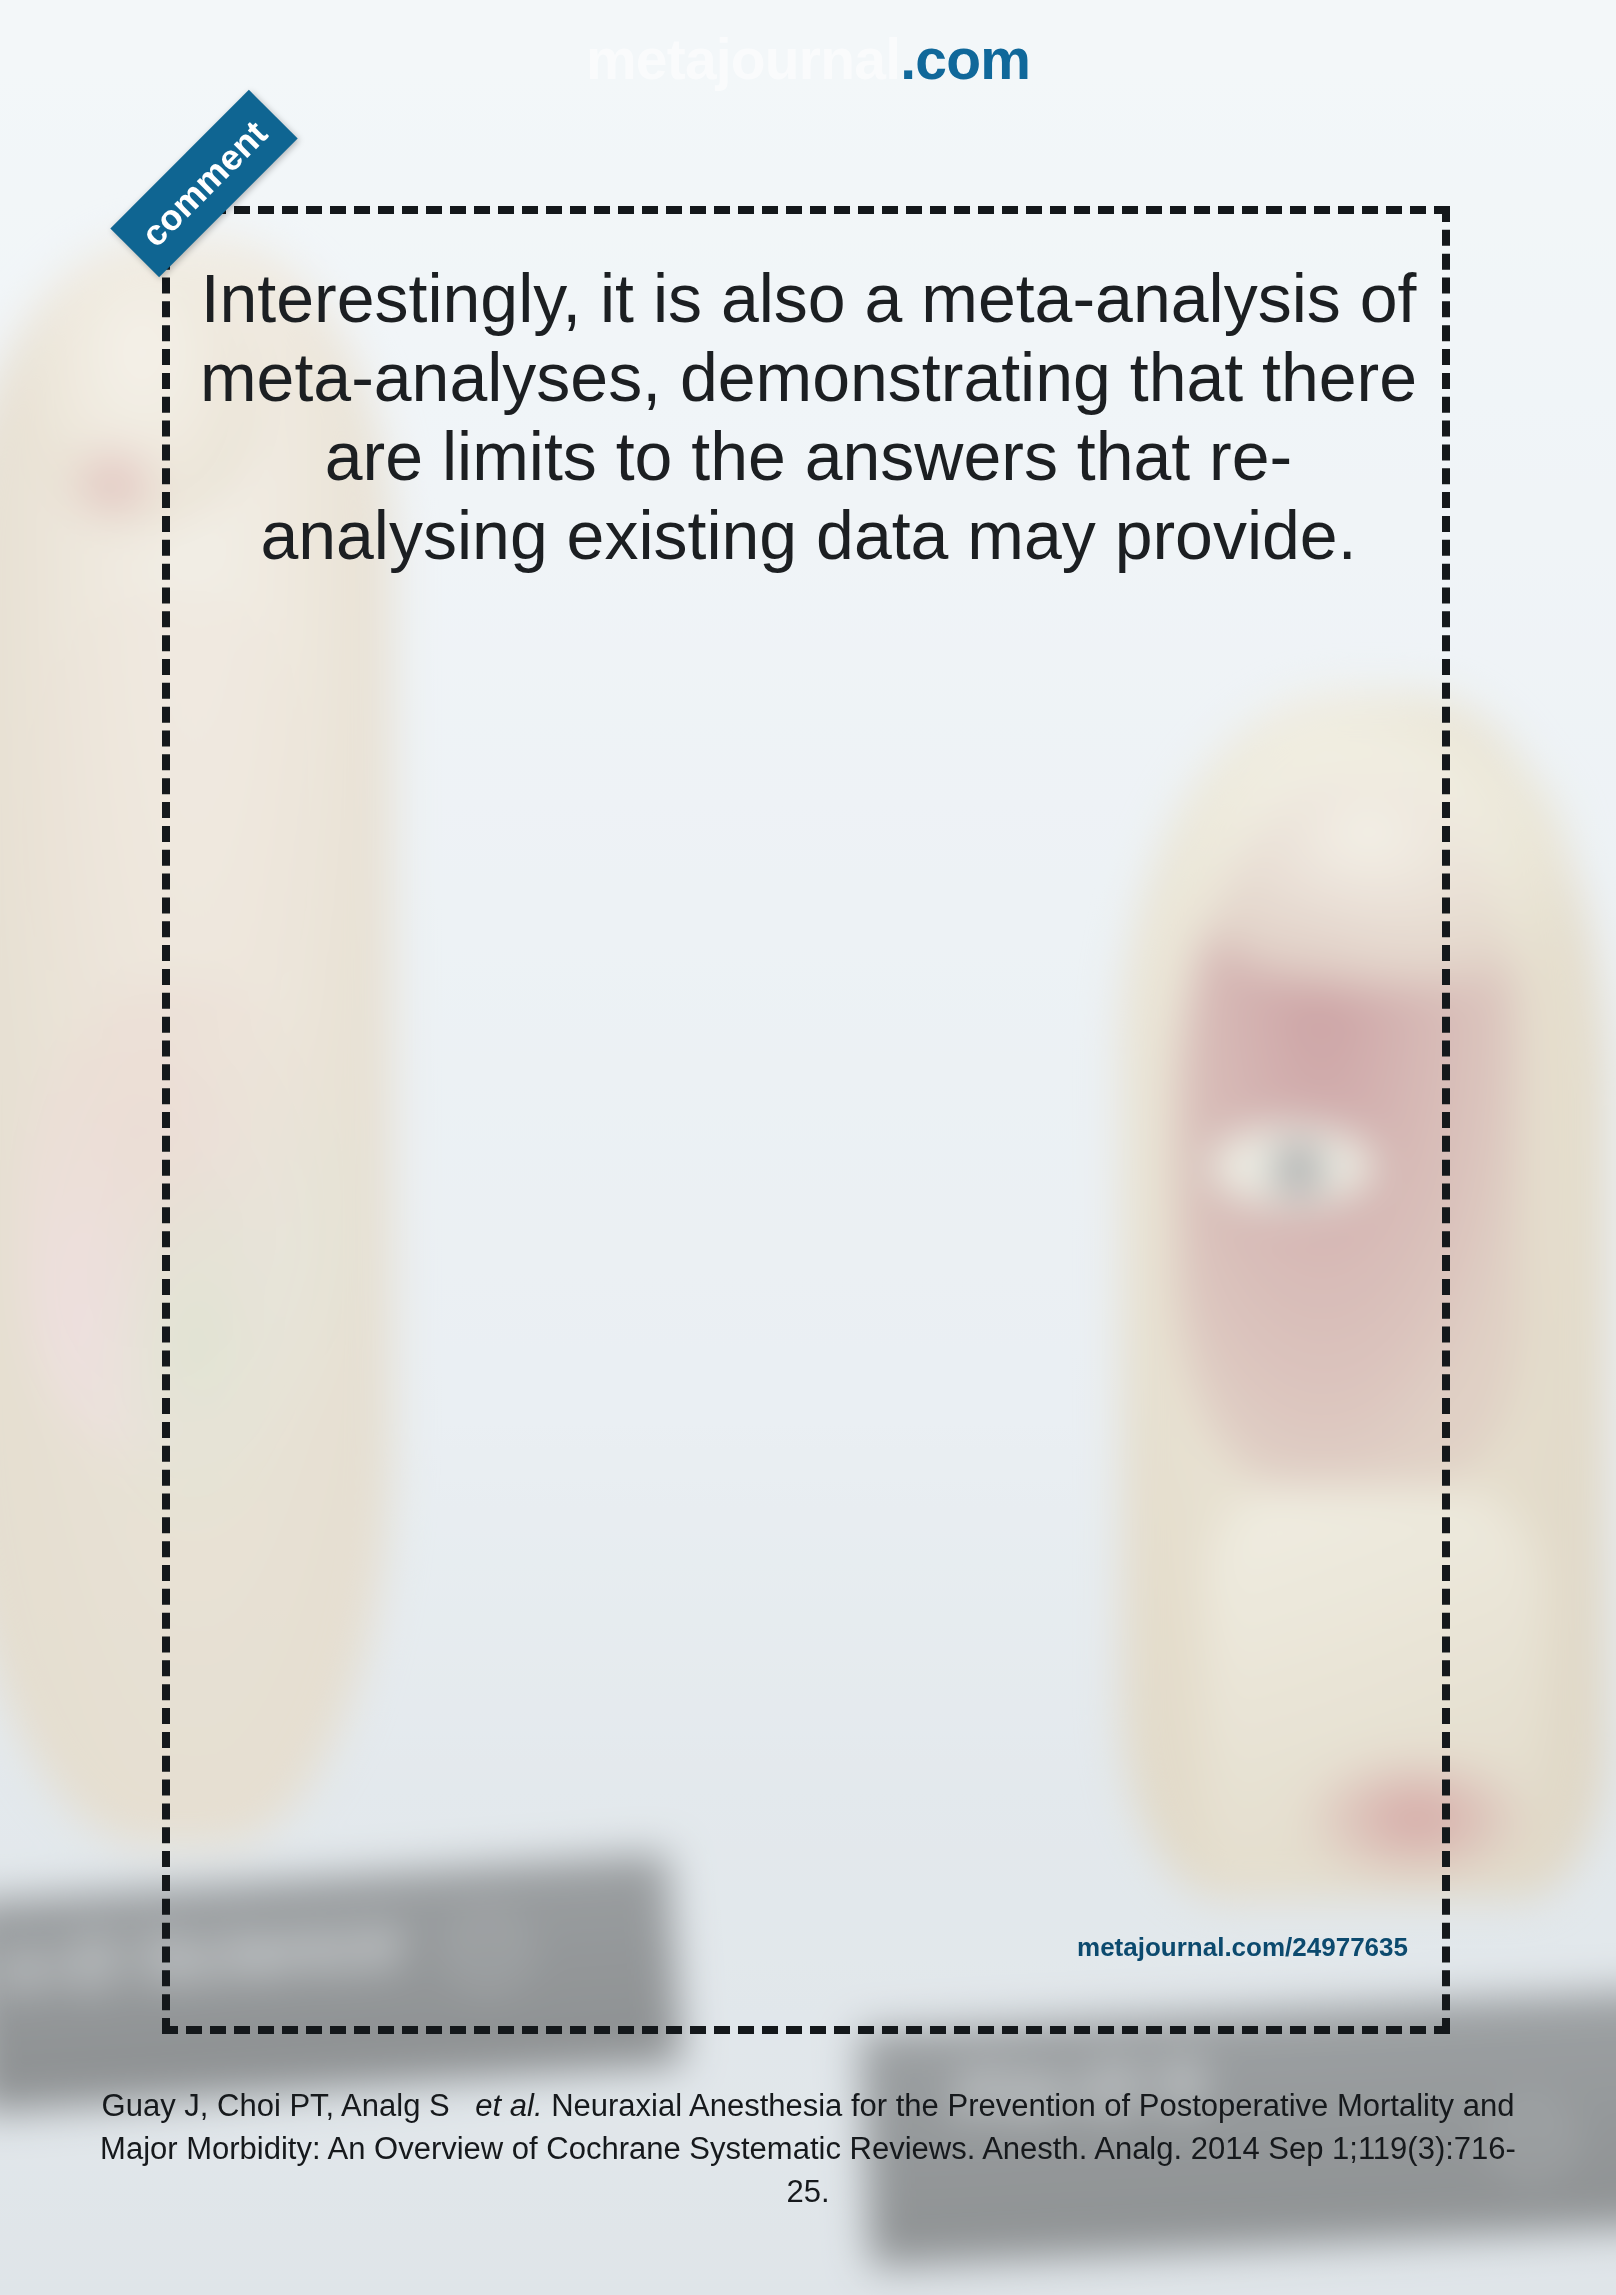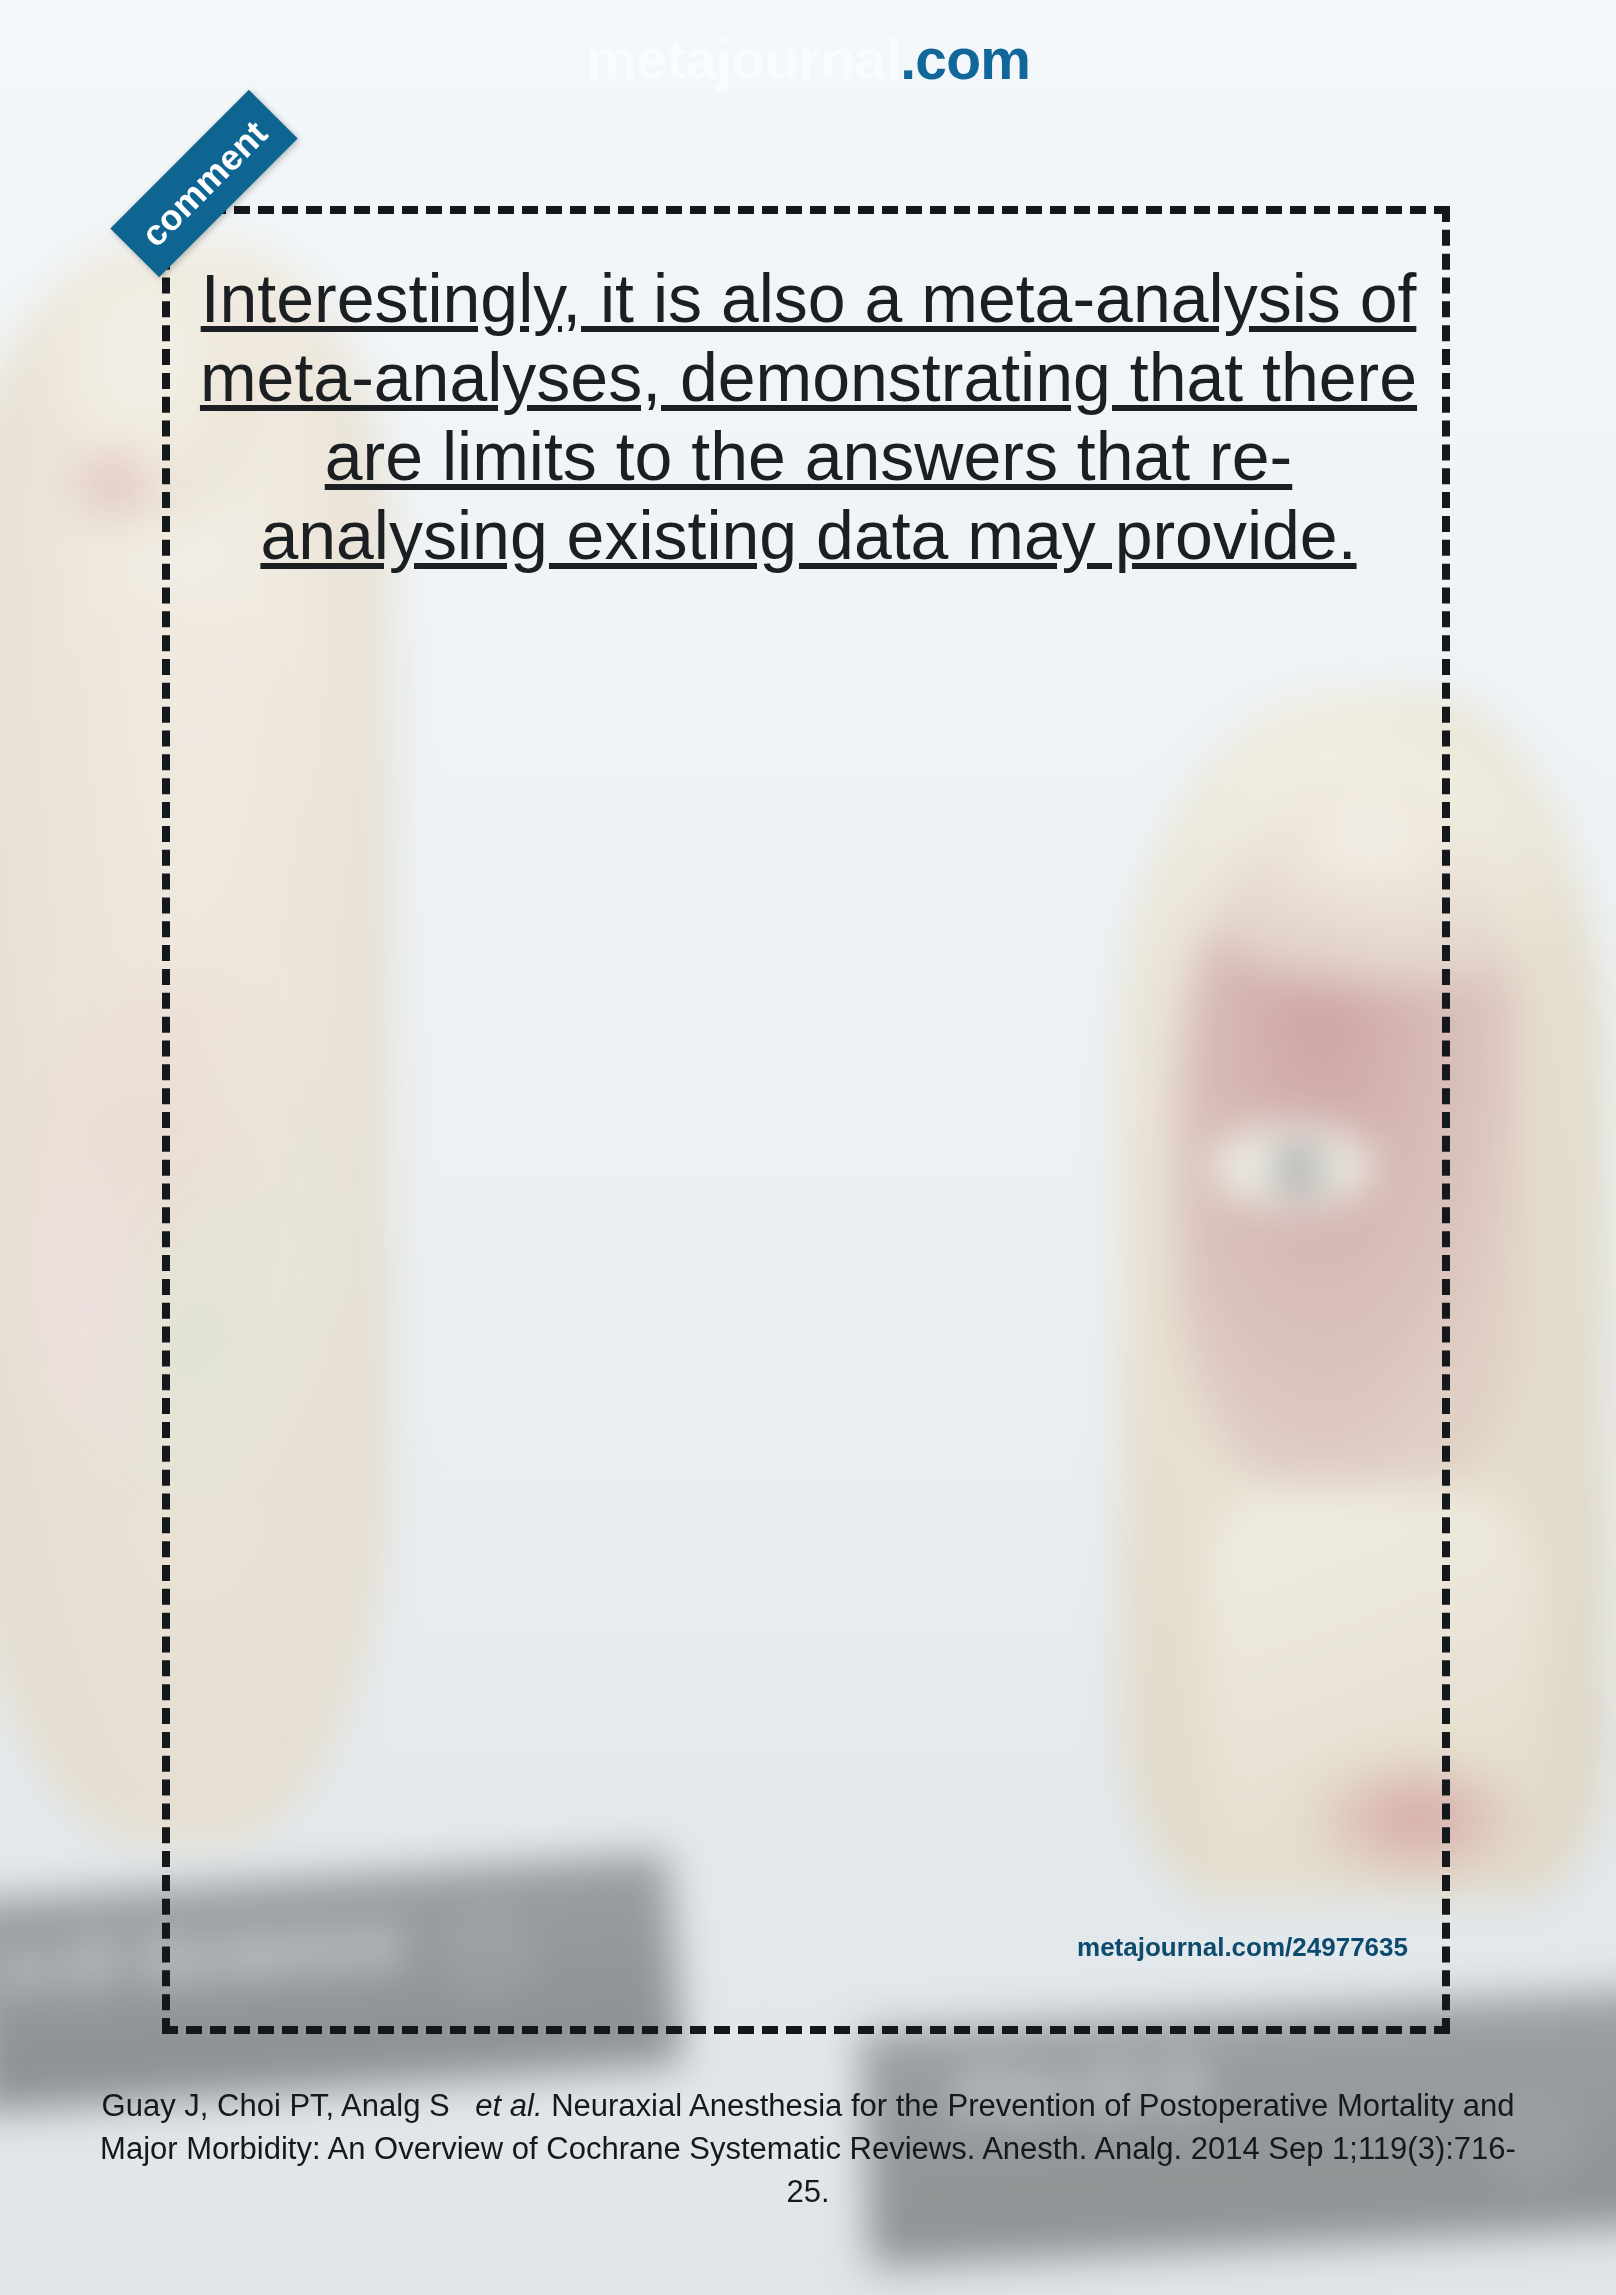--- a/index.html
+++ b/index.html
@@ -285,21 +285,20 @@
     text-align: center;
     color: #1c1f22;
     font-size: 68px;
     line-height: 1.16;
   }
   .quote p {
     margin: 0 0 58px 0;
   }
   .quote p:last-child {
     margin-bottom: 16px;
-    text-decoration: underline;
   }
   .quote em {
     font-style: italic;
   }
 
   .source-link {
     position: absolute;
     right: 208px;
     top: 1932px;
     font-size: 26px;

